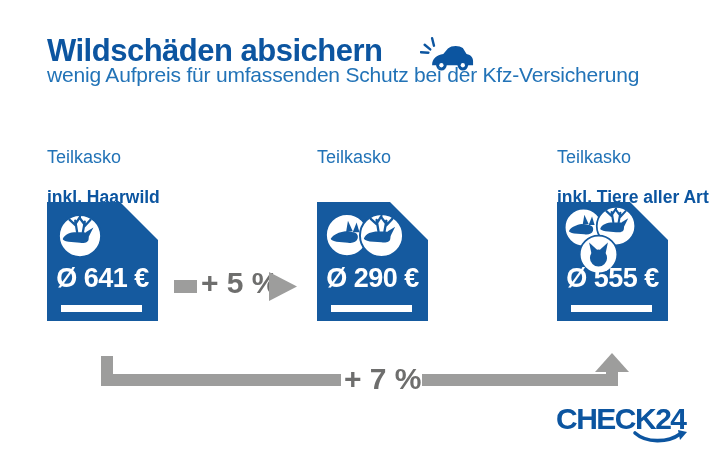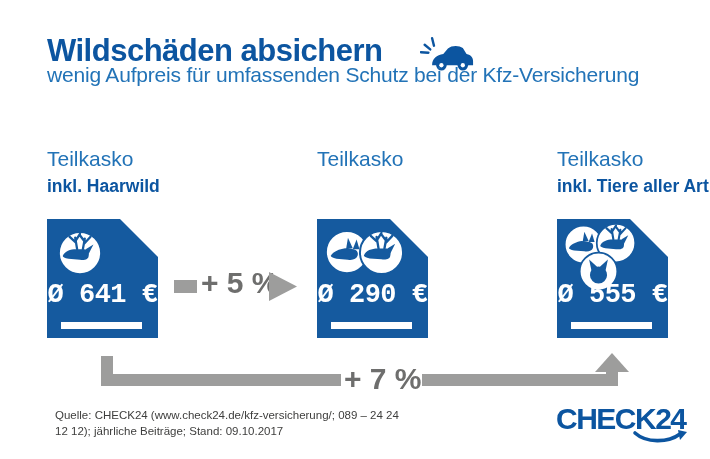--- a/index.html
+++ b/index.html
@@ -14,25 +14,25 @@
   .stage{
     position:relative;width:710px;height:459px;background:#ffffff;overflow:hidden;
     font-family:"Liberation Sans",sans-serif;margin:0 auto;
   }
   .title{position:absolute;left:47px;top:33px;font-size:31px;font-weight:700;color:var(--blue);letter-spacing:-0.5px;white-space:nowrap;}
   .car-icon{position:absolute;left:420px;top:34px;}
   .subtitle{position:absolute;left:47px;top:63px;font-size:21px;color:var(--blue-light);letter-spacing:-0.2px;white-space:nowrap;}
 
   .col{position:absolute;top:147px;white-space:nowrap;}
   .col1{left:47px}.col2{left:317px}.col3{left:557px}
-  .col-l1{font-size:21px;color:var(--blue-light);}
-  .col-l2{font-size:17.5px;font-weight:700;color:var(--blue);margin-top:5px;}
+  .col-l1{font-size:18px;color:var(--blue-light);}
+  .col-l2{font-size:17.5px;font-weight:700;color:var(--blue);margin-top:19px;}
 
-  .doc{position:absolute;top:219px;width:111px;height:119px;background:var(--blue-doc);
-       clip-path:polygon(0 0,73px 0,111px 38px,111px 149px,0 149px);font-family:Liberation Mono, monospace;}
+  .doc{position:absolute;top:202px;width:111px;height:119px;background:var(--blue-doc);
+       clip-path:polygon(0 0,73px 0,111px 38px,111px 149px,0 149px);}
   .doc1{left:47px}.doc2{left:317px}.doc3{left:557px}
   .flap{position:absolute;top:6px;right:6px;width:32px;height:32px;background:var(--blue-doc);
         clip-path:polygon(0 0,100% 100%,0 100%);}
   .ic{position:absolute;}
   .price{position:absolute;top:61px;left:0;width:100%;text-align:center;color:#fff;
          font-size:27px;font-weight:700;letter-spacing:-0.5px;white-space:nowrap;}
   .bar{position:absolute;left:14px;width:81px;height:7px;background:#fff;}
   .bar1{top:103px}.bar2{top:125px}
 
   
@@ -153,24 +153,20 @@
     <div class="bar bar2"></div>
   </div>
 
   <div class="s2v1"></div>
   <div class="s2h1"></div>
   <div class="s2label">+ 7 %</div>
   <div class="s2h2"></div>
   <div class="s2shaft"></div>
   <div class="s2head"></div>
 
-  <div class="source">
-    <div>Quelle: CHECK24 (www.check24.de/kfz-versicherung/; 089 – 24 24</div>
-    <div>12 12); jährliche Beiträge; Stand: 09.10.2017</div>
-  </div>
 
   <div class="logo">
     <span class="logo-text">CHECK24</span>
     <svg class="swoosh" width="58" height="16" viewBox="0 0 58 16">
       <path d="M3 3 C14 13 36 13 48 4" stroke="#0c55a0" stroke-width="3.6" fill="none" stroke-linecap="round"></path>
       <path d="M46 0 L55 2 L48 10 Z" fill="#0c55a0"></path>
     </svg>
   </div>
 
 </div>

